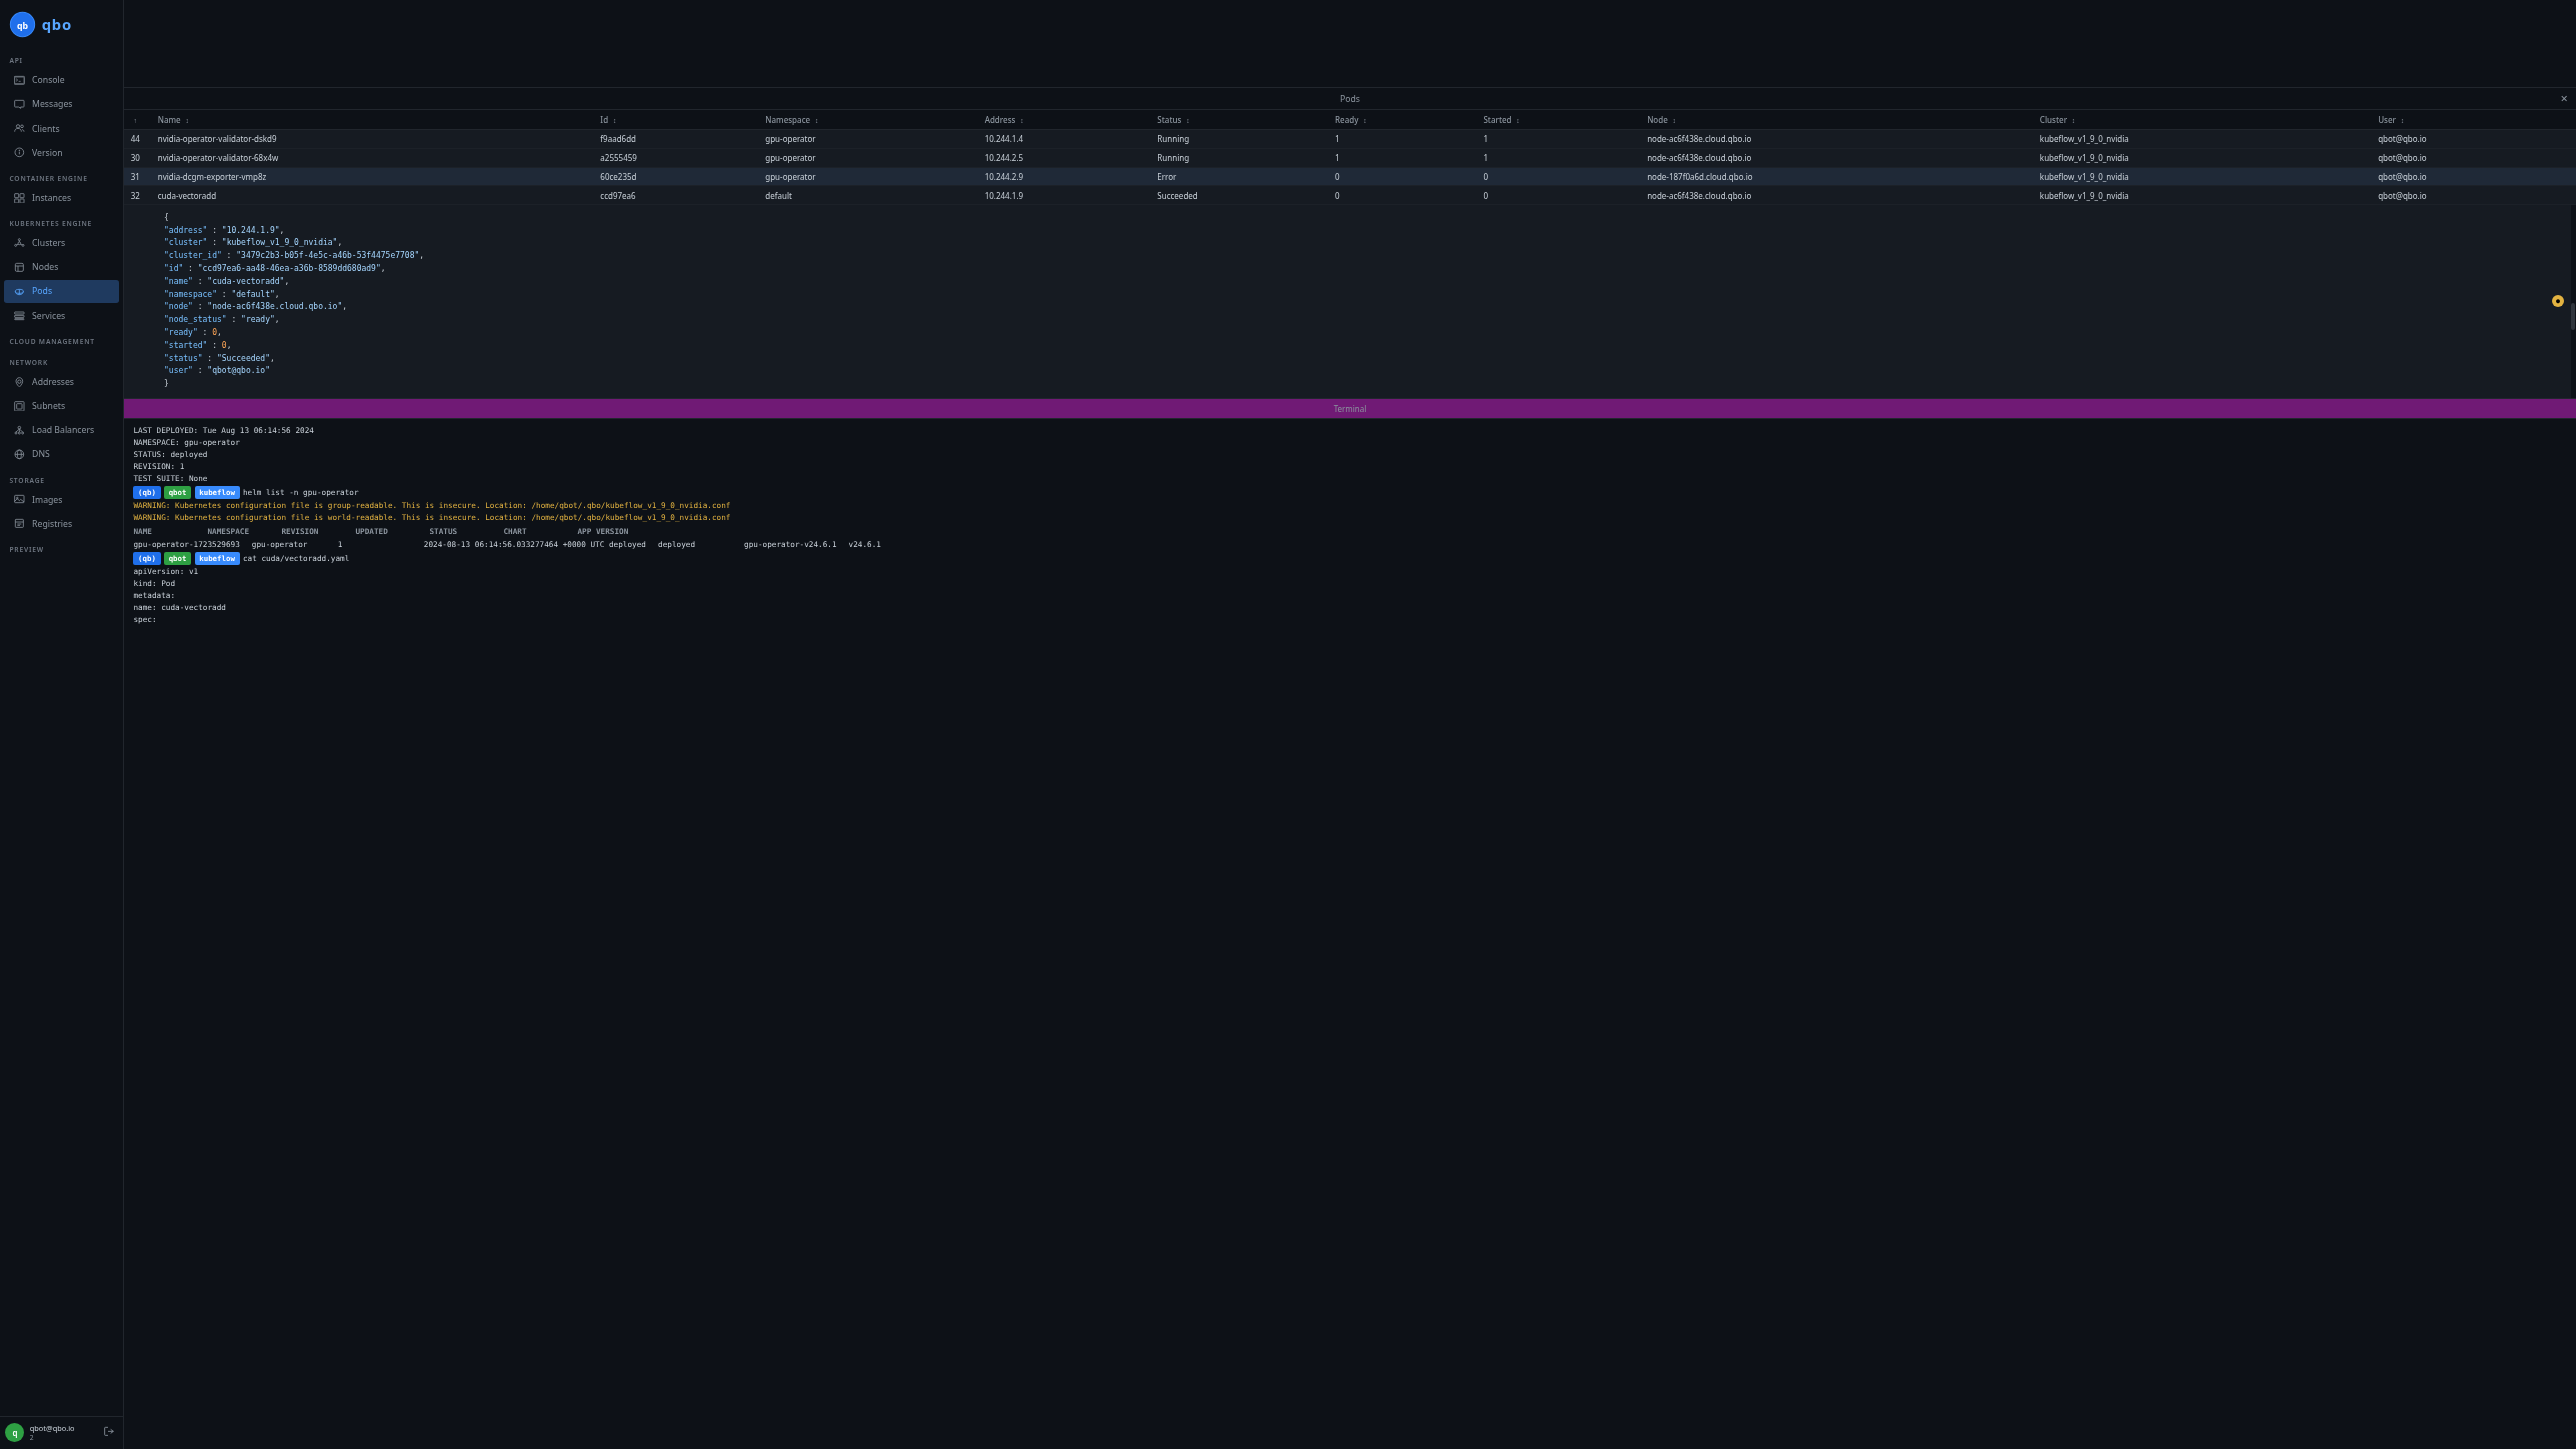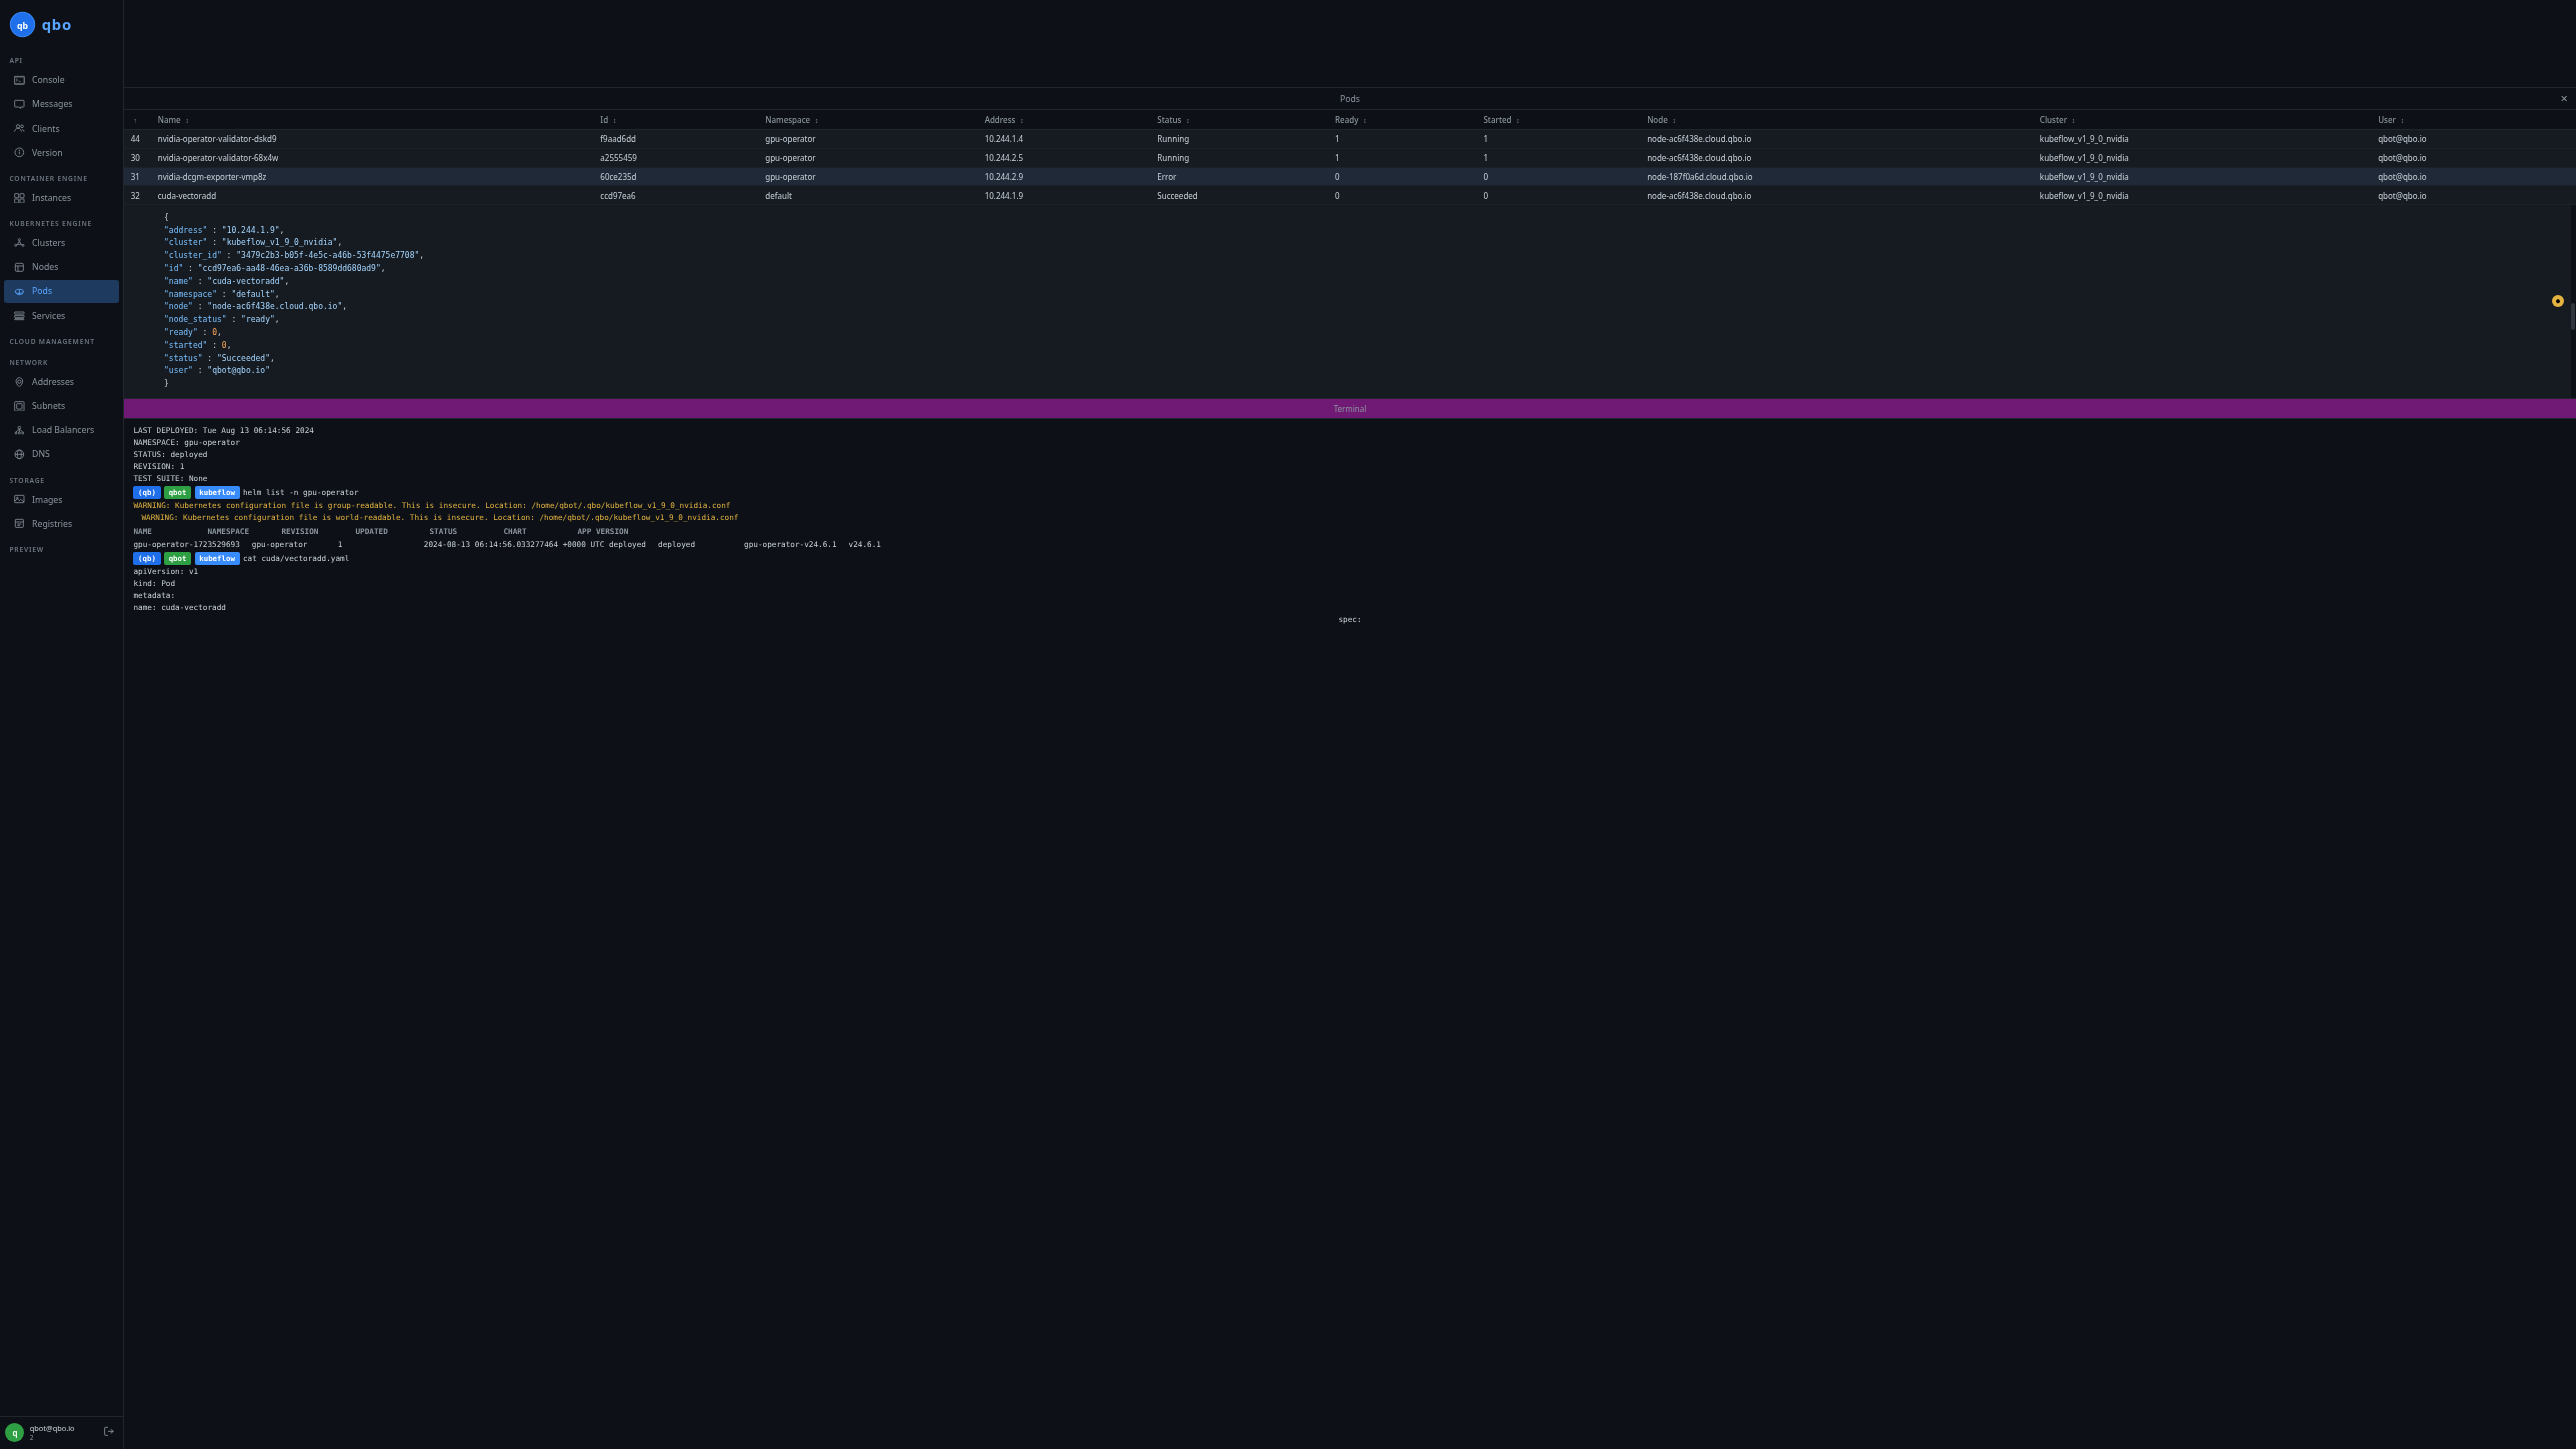--- a/index.html
+++ b/index.html
@@ -603,21 +603,21 @@
         <div style="color:#c9d1d9;">STATUS: deployed</div>
         <div style="color:#c9d1d9;">REVISION: 1</div>
         <div style="color:#c9d1d9;">TEST SUITE: None</div>
         <div style="display:flex;align-items:center;gap:3.4px;flex-wrap:wrap;margin:1.3px 0;">
       <span style="background:#1f6feb;color:#fff;padding:0.7px 4.7px;border-radius:2px;font-size:7.4px;font-weight:600;">(qb)</span>
       <span style="background:#2ea043;color:#fff;padding:0.7px 4.7px;border-radius:2px;font-size:7.4px;font-weight:600;">qbot</span>
       <span style="background:#388bfd;color:#fff;padding:0.7px 4.7px;border-radius:2px;font-size:7.4px;font-weight:600;">kubeflow</span>
       <span style="color:#c9d1d9;">helm list -n gpu-operator</span>
     </div>
         <div style="color:#e3b341;">WARNING: Kubernetes configuration file is group-readable. This is insecure. Location: /home/qbot/.qbo/kubeflow_v1_9_0_nvidia.conf</div>
-        <div style="color:#e3b341;margin-left:8px;">WARNING: Kubernetes configuration file is world-readable. This is insecure. Location: /home/qbot/.qbo/kubeflow_v1_9_0_nvidia.conf</div>
+        <div style="color:#e3b341;">WARNING: Kubernetes configuration file is world-readable. This is insecure. Location: /home/qbot/.qbo/kubeflow_v1_9_0_nvidia.conf</div>
         <div style="display:flex;gap:0;color:#8b949e;margin:1.3px 0;">
       <span style="min-width:74px;font-weight:600;">NAME</span>
           <span style="min-width:74px;font-weight:600;">NAMESPACE</span>
           <span style="min-width:74px;font-weight:600;">REVISION</span>
           <span style="min-width:74px;font-weight:700;">UPDATED</span>
           <span style="min-width:74px;font-weight:600;">STATUS</span>
           <span style="min-width:74px;font-weight:600;">CHART</span>
           <span style="min-width:74px;font-weight:600;">APP VERSION</span>
     </div>
         <div style="display:flex;gap:12px;color:#c9d1d9;margin:0.7px 0;">
@@ -632,18 +632,18 @@
         <div style="display:flex;align-items:center;gap:3.4px;flex-wrap:wrap;margin:1.3px 0;">
       <span style="background:#1f6feb;color:#fff;padding:0.7px 4.7px;border-radius:2px;font-size:7.4px;font-weight:600;">(qb)</span>
       <span style="background:#2ea043;color:#fff;padding:0.7px 4.7px;border-radius:2px;font-size:7.4px;font-weight:600;">qbot</span>
       <span style="background:#388bfd;color:#fff;padding:0.7px 4.7px;border-radius:2px;font-size:7.4px;font-weight:600;">kubeflow</span>
       <span style="color:#c9d1d9;">cat cuda/vectoradd.yaml</span>
     </div>
         <div style="color:#c9d1d9;">apiVersion: v1</div>
         <div style="color:#c9d1d9;">kind: Pod</div>
         <div style="color:#c9d1d9;">metadata:</div>
         <div style="color:#c9d1d9;">  name: cuda-vectoradd</div>
-        <div style="color:#c9d1d9;text-align:center;">spec:</div>
+        <div style="color:#c9d1d9;">spec:</div>
       </div>
   </div>
 
 </div>
 
 
 </body></html>

